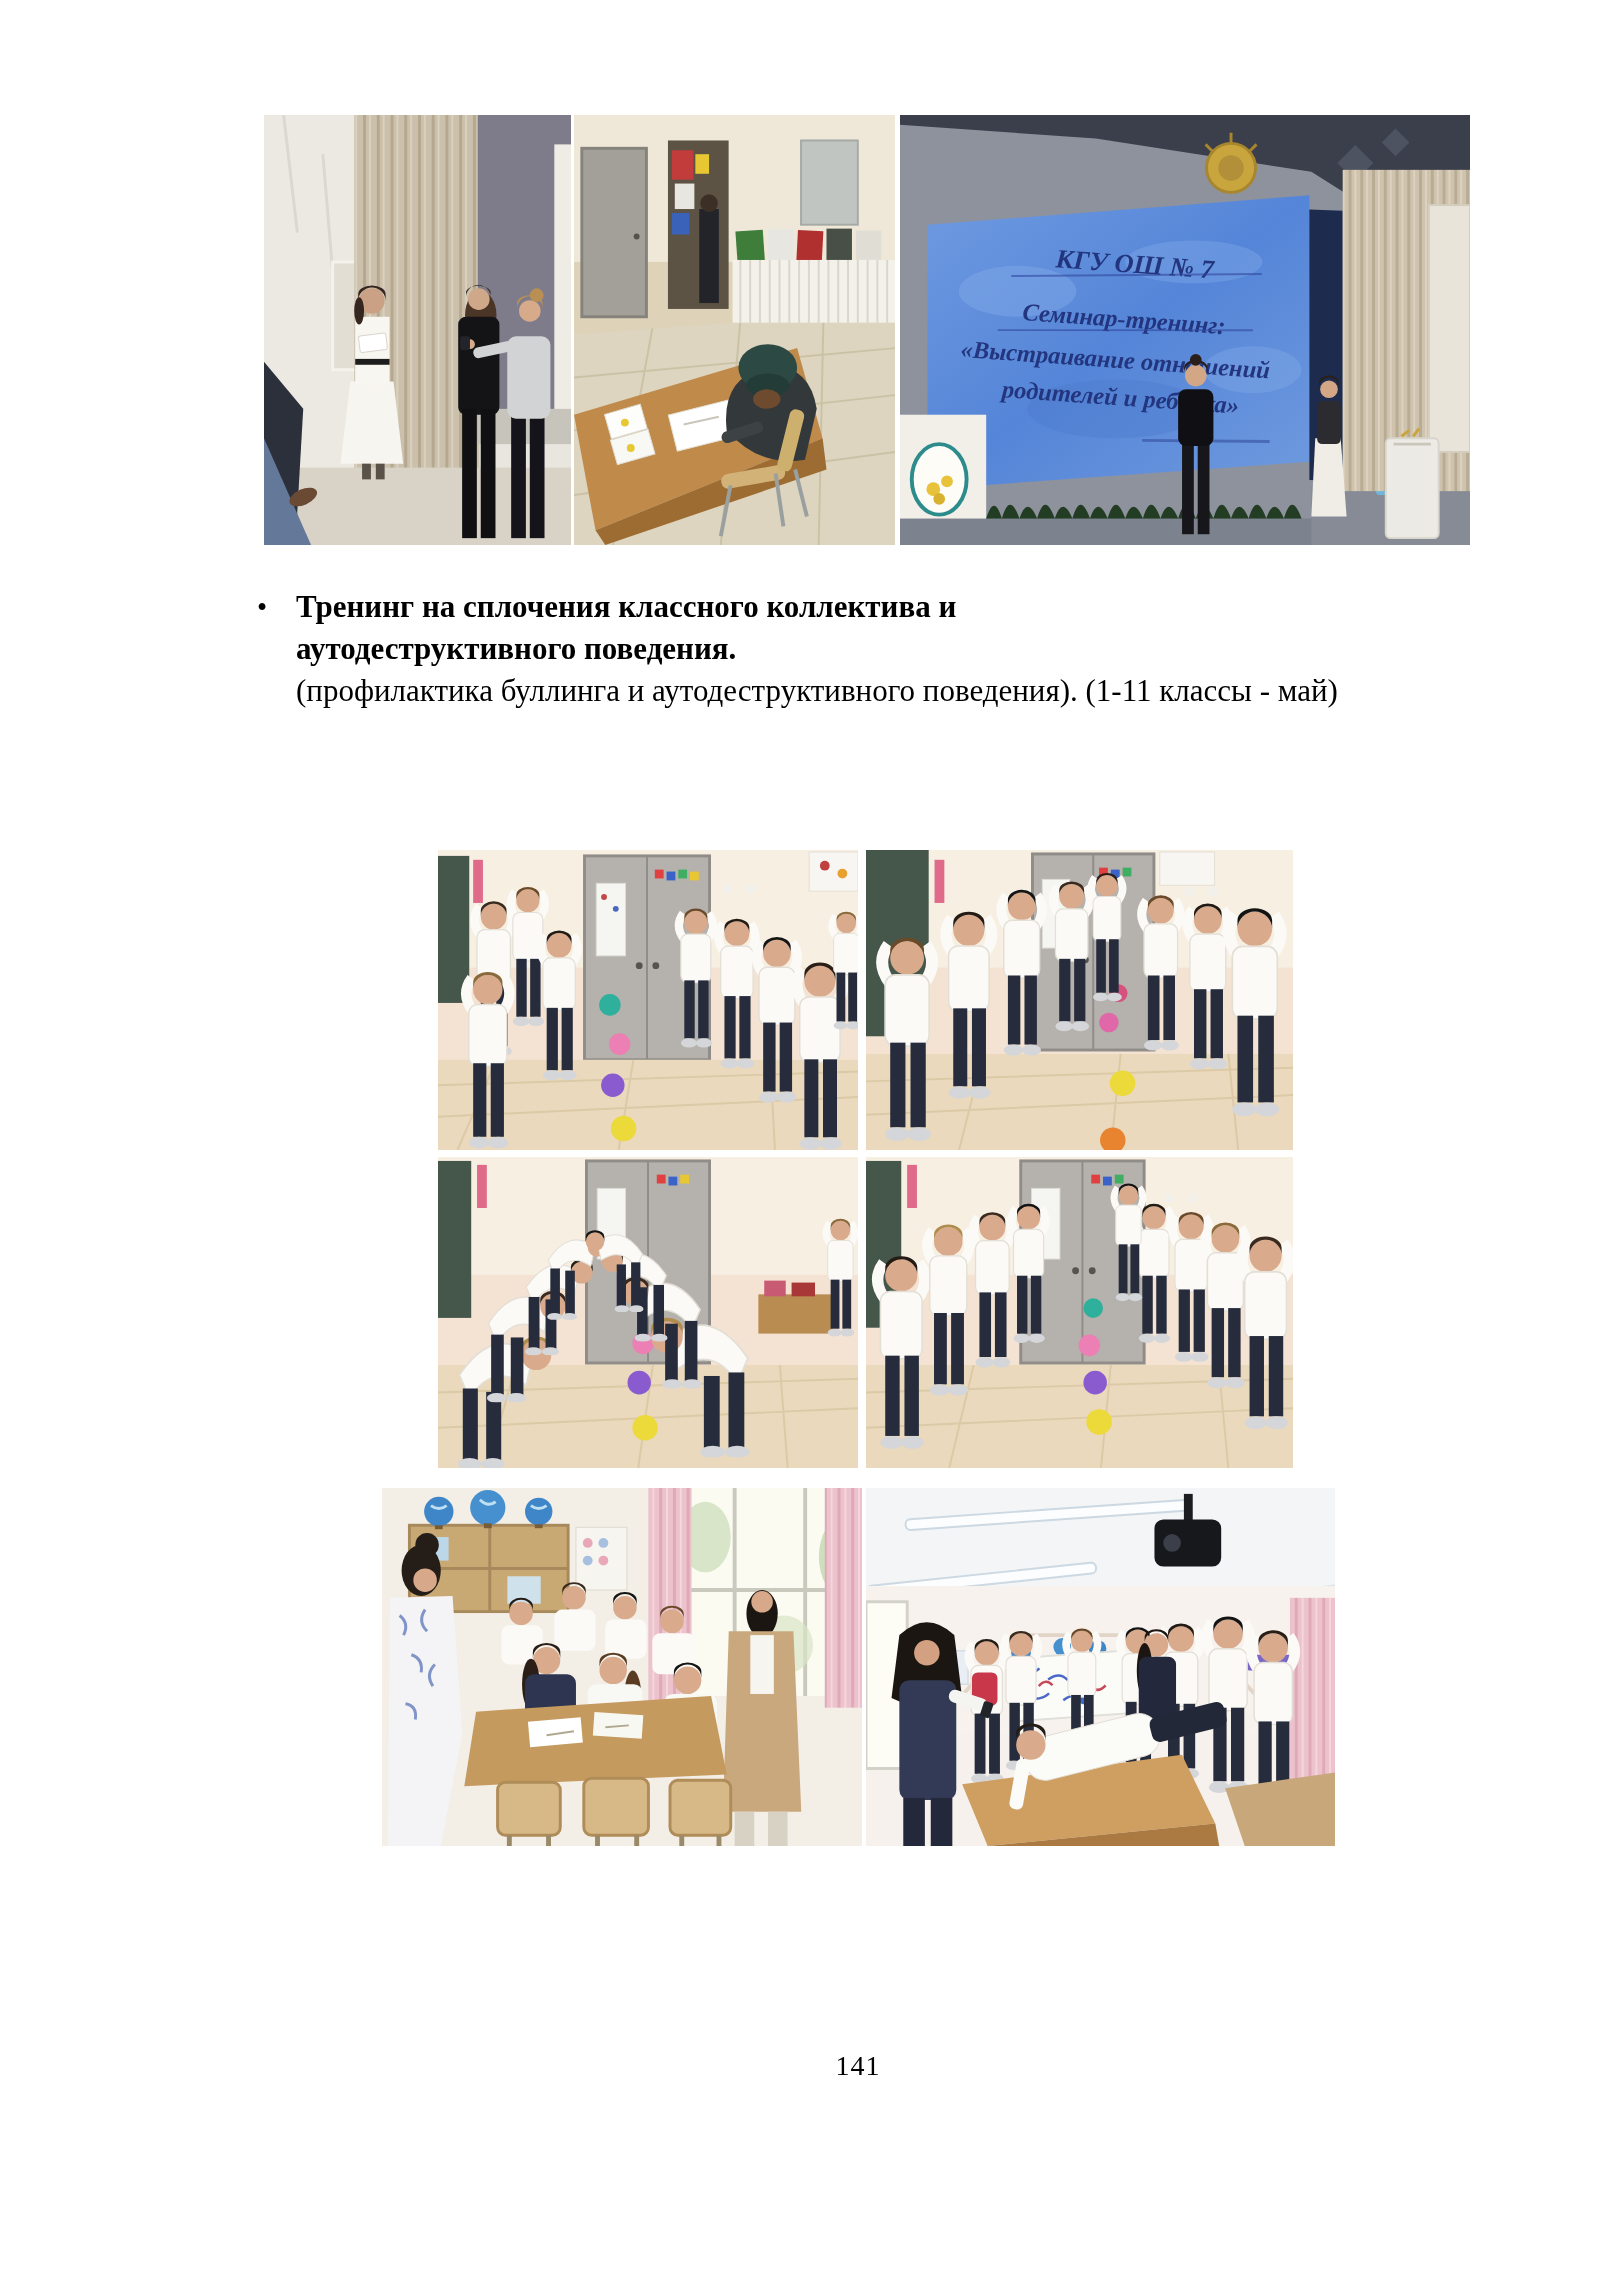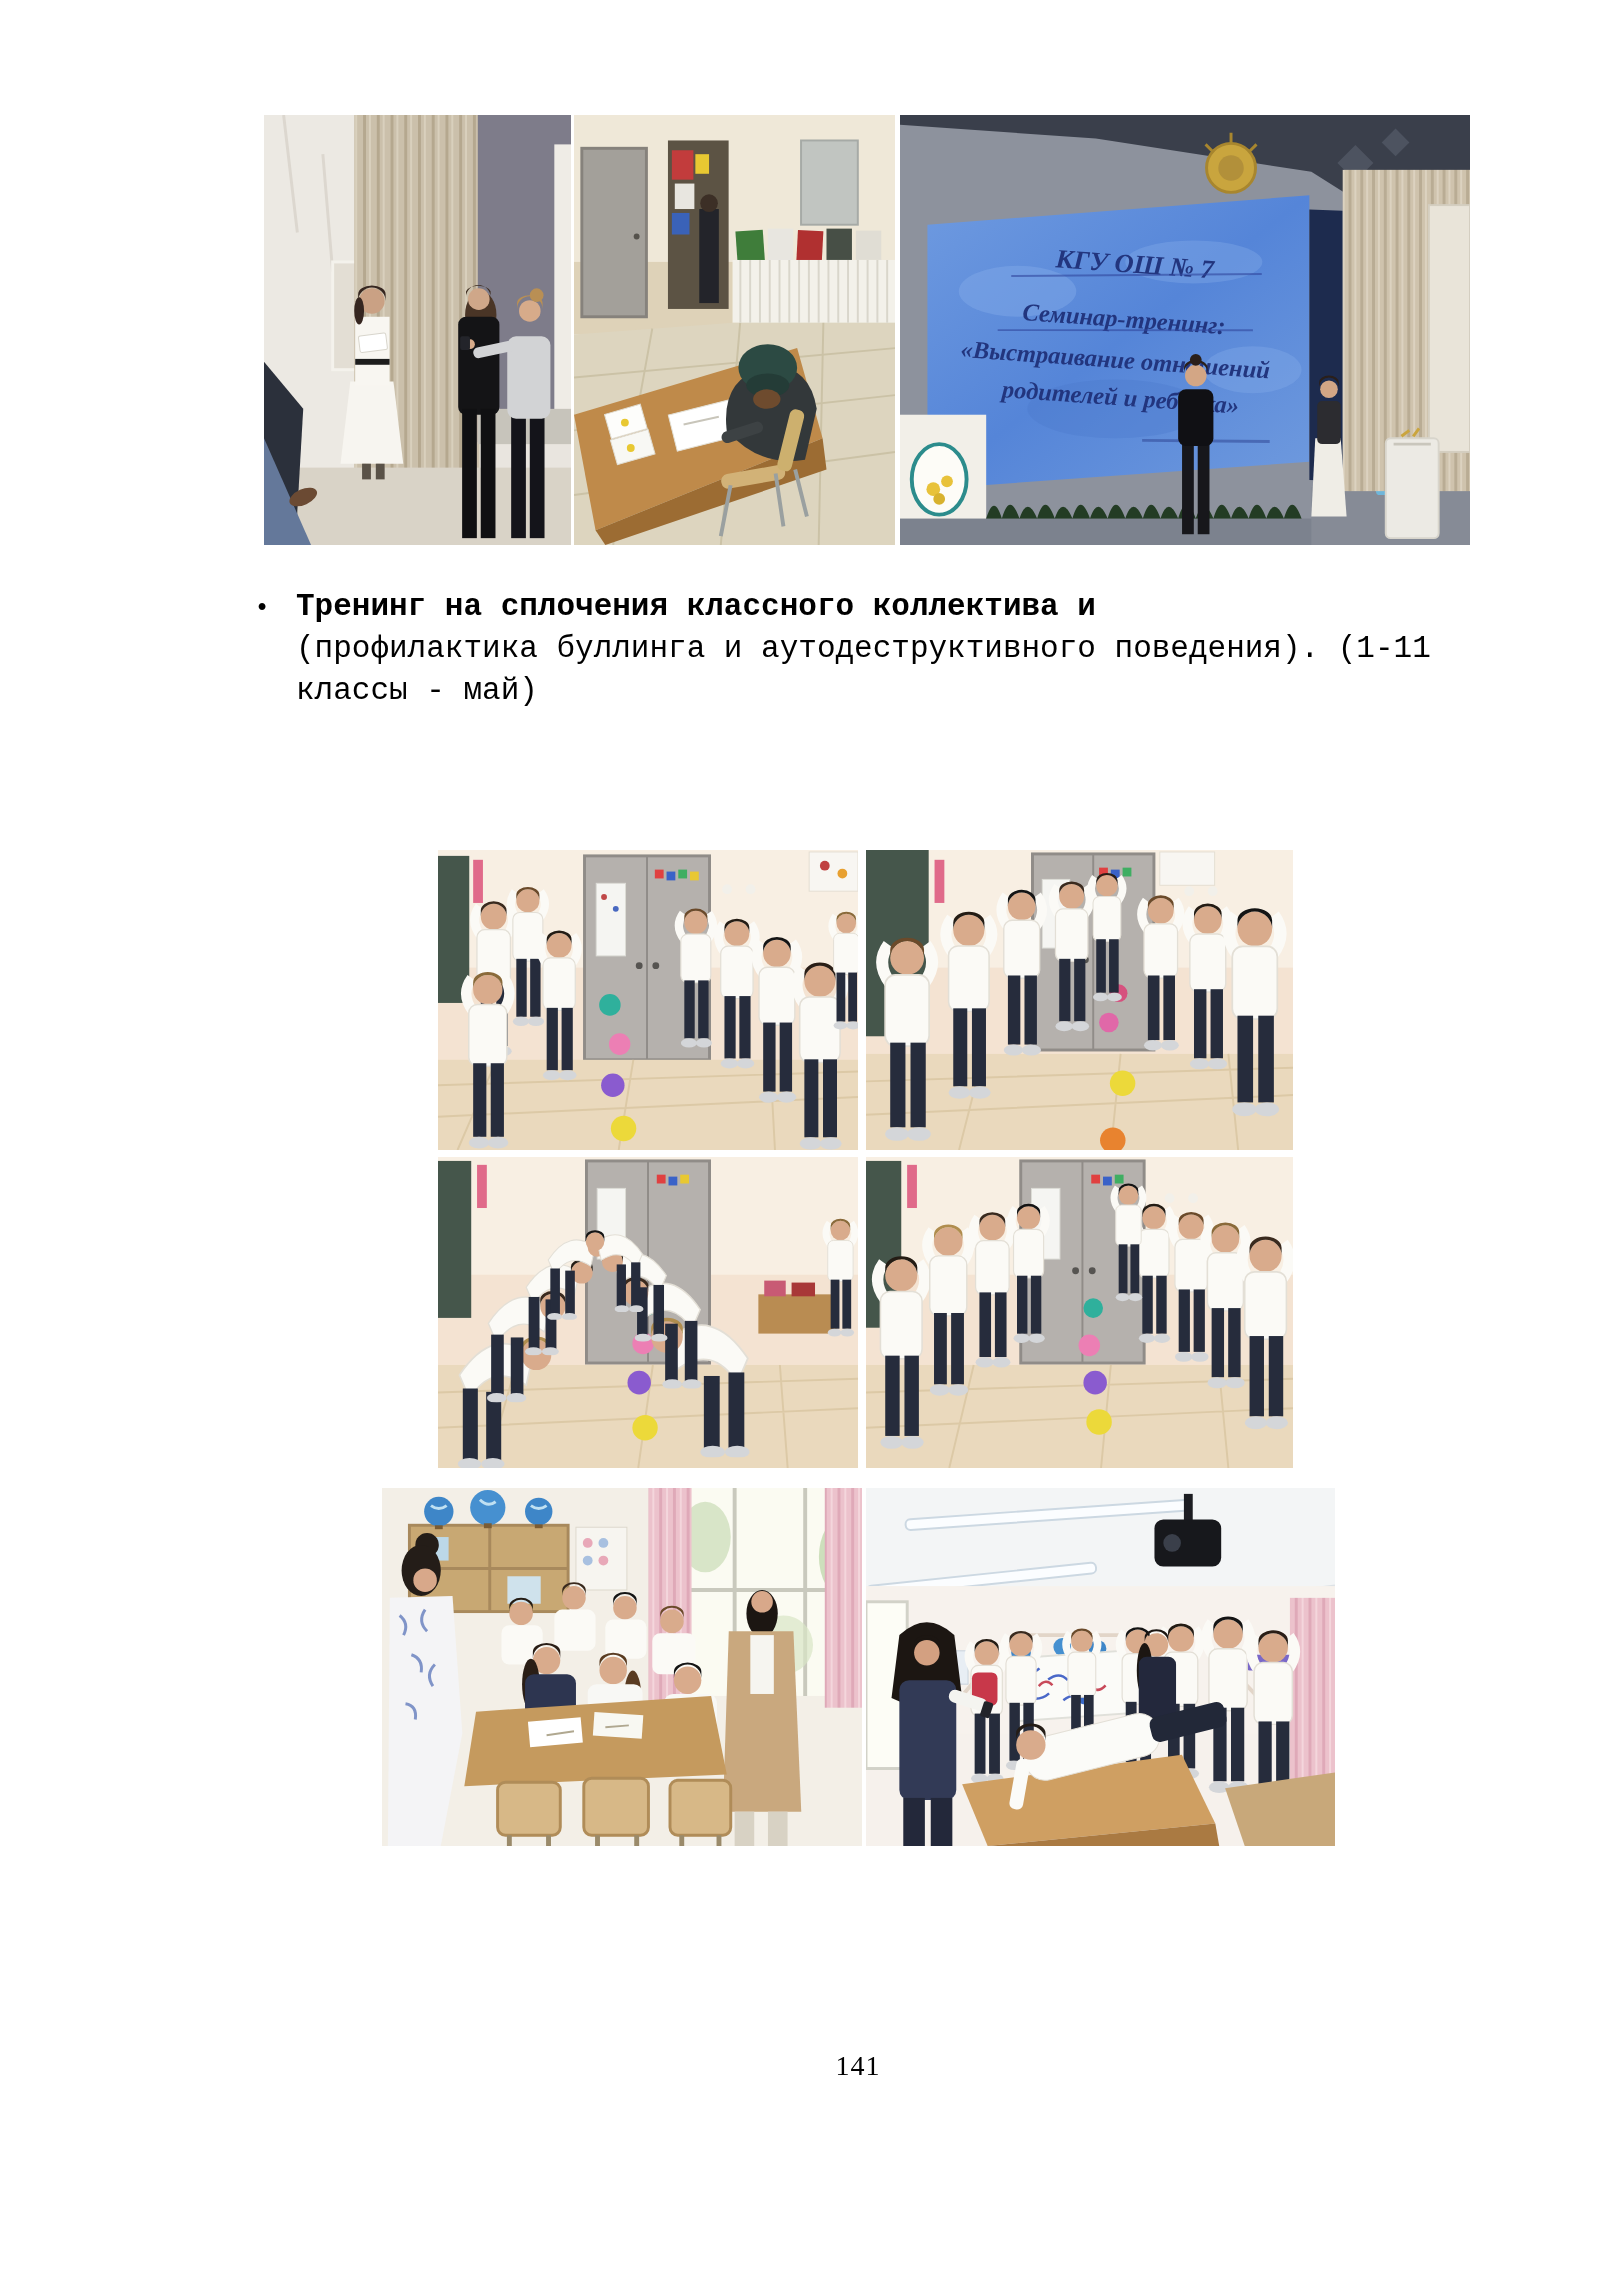--- a/index.html
+++ b/index.html
@@ -7,21 +7,21 @@
     position:relative;width:1621px;height:2293px;background:#ffffff;
     margin:0 auto;overflow:hidden;
     font-family:"Liberation Serif","DejaVu Serif",serif;color:#000;
   }
   .photo{position:absolute;overflow:hidden;margin:0;background:#eee;}
   .photo svg{display:block;width:100%;height:100%;}
   
   .bullet-block{position:absolute;left:257px;top:586px;width:1186px;}
   .bullet-row{display:flex;align-items:flex-start;}
   .bullet-marker{width:39px;font-size:29px;line-height:42px;flex:0 0 39px;}
-  .bullet-text{font-size:31px;line-height:42px;font-family:Liberation Mono, monospace;}
+  .bullet-text{font-size:31px;line-height:42px;}
   .bullet-text .b{font-weight:bold;}
   .page-number{
     position:absolute;left:760px;top:2050px;width:196px;text-align:center;
     font-size:28px;letter-spacing:1px;
   }
   text{font-family:"Liberation Serif","DejaVu Serif",serif;}
 </style>
 </head>
 <body>
 
@@ -246,20 +246,21 @@
         <path d="M428,278 a10,10 0 0 1 20,0 l0,-5 a10,7 0 0 0 -20,0 Z" fill="#2a1f1a"></path>
       </g>
     </svg>
   </figure>
 
   <div class="bullet-block">
     <div class="bullet-row">
       <div class="bullet-marker">•</div>
       <div class="bullet-text">
         <div class="b">Тренинг на сплочения классного коллектива и</div>
+        <div class="b">аутодеструктивного поведения.</div>
         <div>(профилактика буллинга и аутодеструктивного поведения). (1-11 классы - май)</div>
       </div>
     </div>
   </div>
 
   <svg width="0" height="0" style="position:absolute" aria-hidden="true">
     <defs>
       <symbol id="kid" viewBox="0 0 44 130">
         <path d="M12,30 Q3,18 11,7" stroke="#fbfaf6" stroke-width="7" fill="none"></path>
         <path d="M32,30 Q41,18 33,7" stroke="#fbfaf6" stroke-width="7" fill="none"></path>

